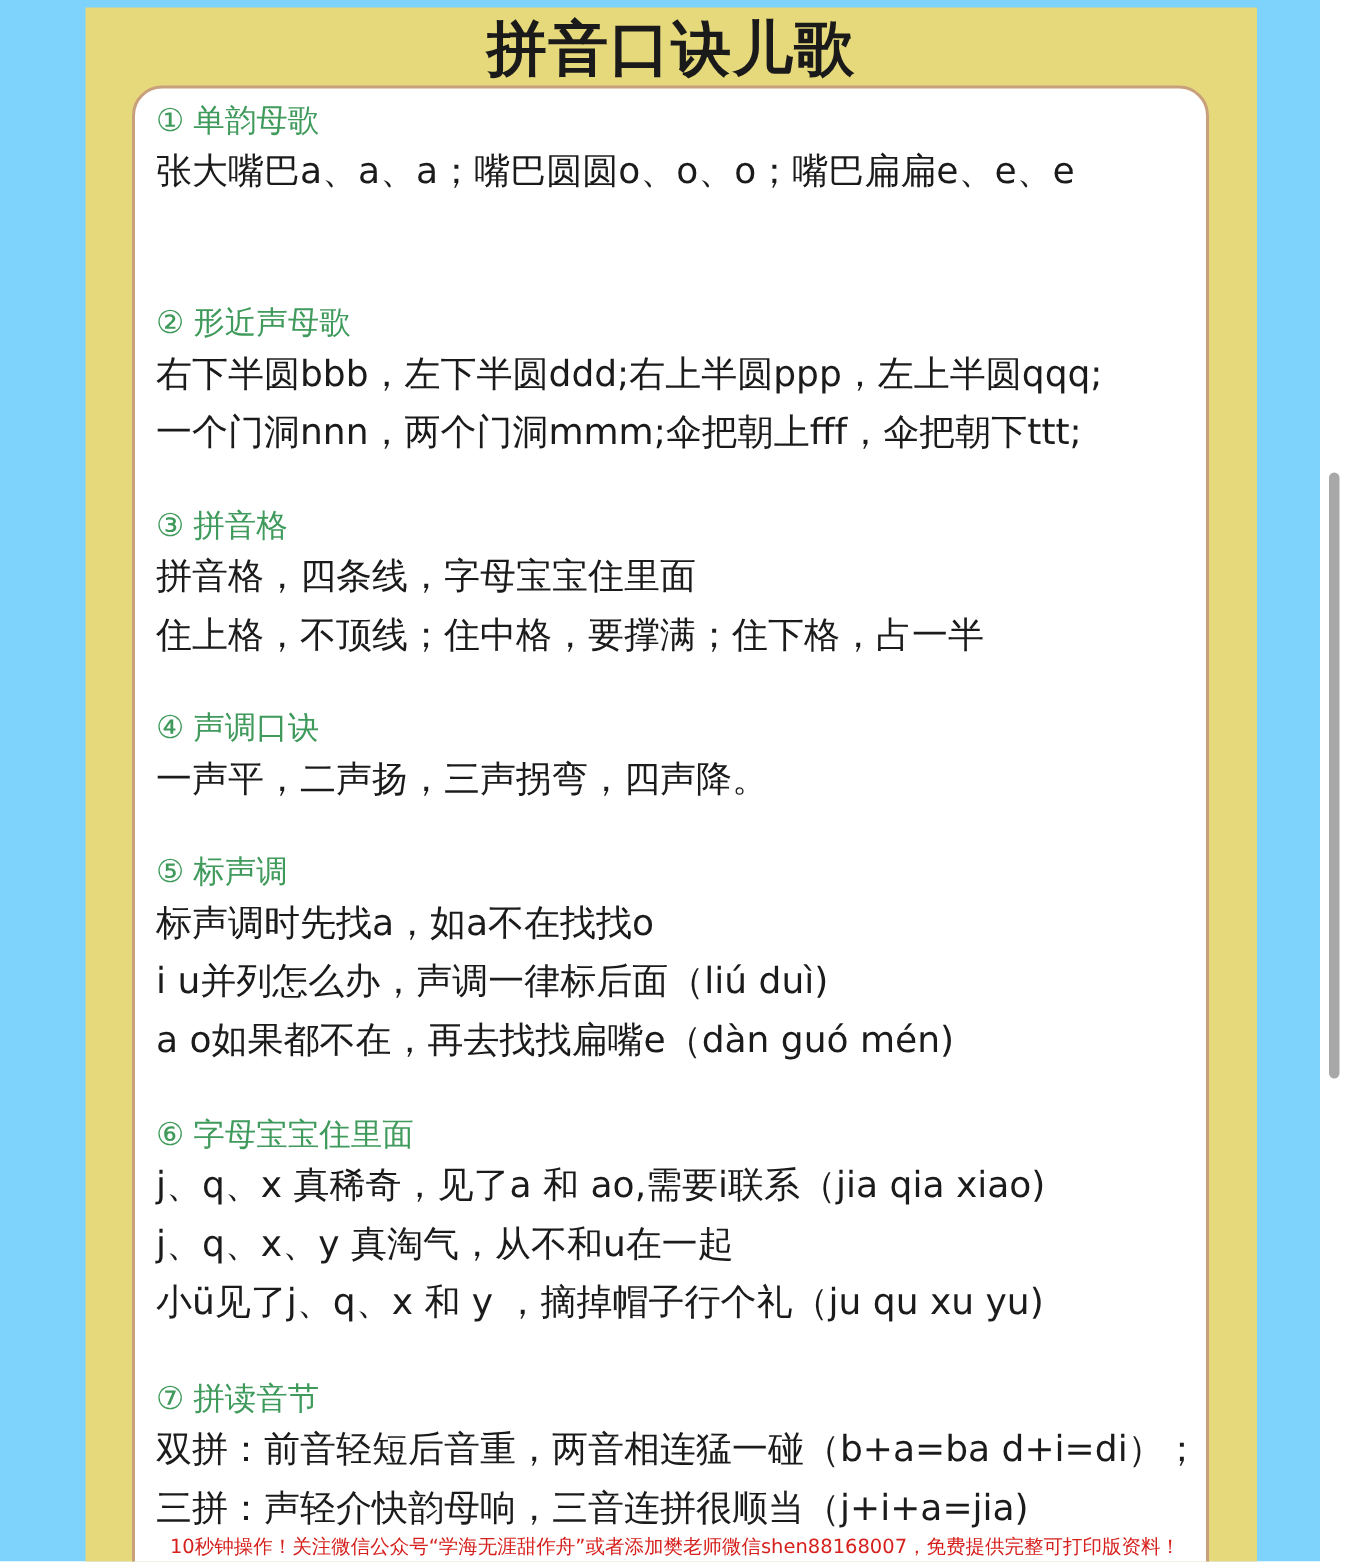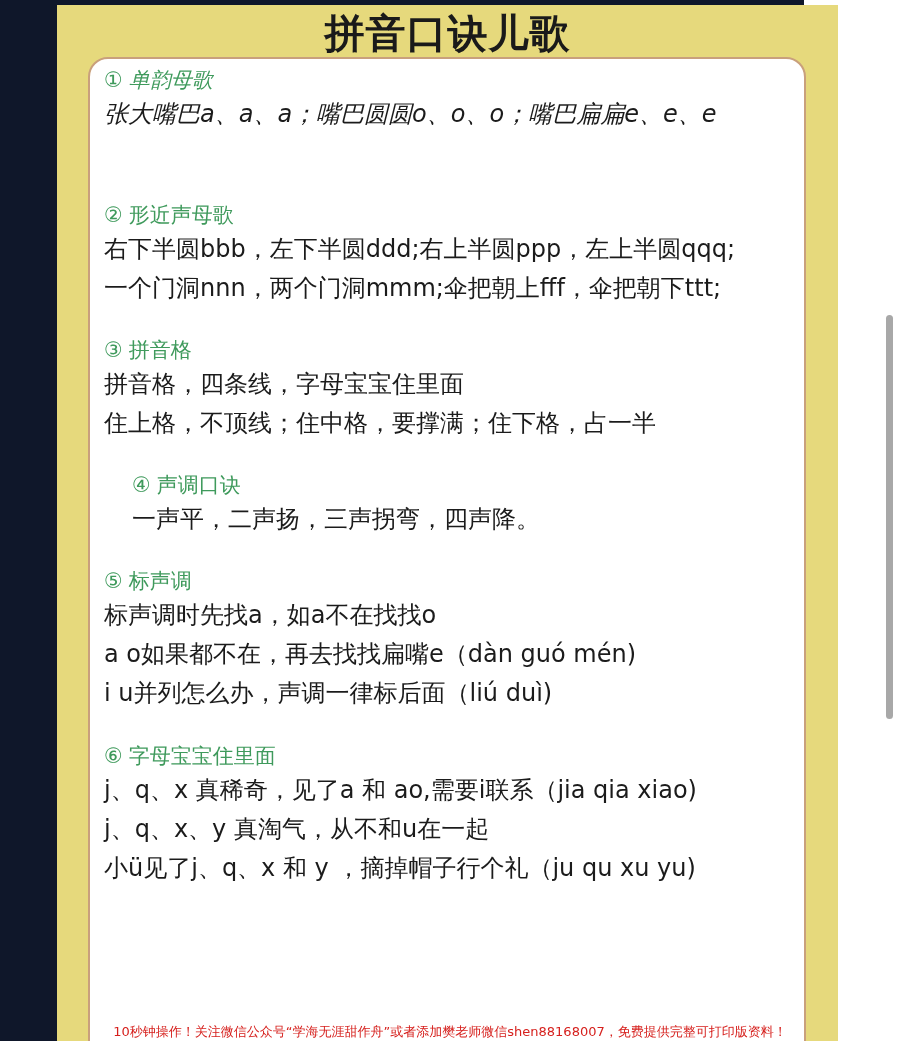--- a/index.html
+++ b/index.html
@@ -6,23 +6,23 @@
       margin: 0;
       padding: 0;
       width: 900px;
       height: 1041px;
       overflow: hidden;
       background: #ffffff;
       font-family: "DejaVu Sans", "Liberation Sans", sans-serif;
     }
     .page {
       position: relative;
-      width: 804px;
+      width: 880px;
       height: 1041px;
-      background: #0f172a;
+      background: #7dd3fc;
     }
     .poster {
       position: absolute;
       left: 57px;
       top: 5px;
       width: 781px;
       height: 1040px;
       background: #e6d97c;
     }
     .title {
@@ -94,21 +94,21 @@
   </style>
 </head>
 <body>
 
 <div class="page">
   <div class="poster">
     <div class="title">拼音口诀儿歌</div>
 
     <div class="card">
 
-      <div class="section" style="top:6px;font-style:italic;">
+      <div class="section" style="top:6px;">
         <div class="heading">
           <span class="num">①</span><span>单韵母歌</span>
         </div>
         <div class="line">张大嘴巴a、a、a；嘴巴圆圆o、o、o；嘴巴扁扁e、e、e</div>
       </div>
 
       <div class="section" style="top:141px;">
         <div class="heading">
           <span class="num">②</span><span>形近声母歌</span>
         </div>
@@ -117,45 +117,52 @@
       </div>
 
       <div class="section" style="top:276px;">
         <div class="heading">
           <span class="num">③</span><span>拼音格</span>
         </div>
         <div class="line">拼音格，四条线，字母宝宝住里面</div>
         <div class="line">住上格，不顶线；住中格，要撑满；住下格，占一半</div>
       </div>
 
-      <div class="section" style="top:411px;margin-left:28px;">
+      <div class="section" style="top:411px;">
         <div class="heading">
           <span class="num">④</span><span>声调口诀</span>
         </div>
         <div class="line">一声平，二声扬，三声拐弯，四声降。</div>
       </div>
 
       <div class="section" style="top:507px;">
         <div class="heading">
           <span class="num">⑤</span><span>标声调</span>
         </div>
         <div class="line">标声调时先找a，如a不在找找o</div>
+        <div class="line">i u并列怎么办，声调一律标后面（liú duì)</div>
         <div class="line">a o如果都不在，再去找找扁嘴e（dàn  guó  mén)</div>
-        <div class="line">i u并列怎么办，声调一律标后面（liú duì)</div>
       </div>
 
       <div class="section" style="top:682px;">
         <div class="heading">
           <span class="num">⑥</span><span>字母宝宝住里面</span>
         </div>
         <div class="line">j、q、x 真稀奇，见了a 和 ao,需要i联系（jia qia  xiao)</div>
         <div class="line">j、q、x、y 真淘气，从不和u在一起</div>
         <div class="line">小ü见了j、q、x 和 y ，摘掉帽子行个礼（ju  qu  xu yu)</div>
       </div>
 
+      <div class="section" style="top:858px;">
+        <div class="heading">
+          <span class="num">⑦</span><span>拼读音节</span>
+        </div>
+        <div class="line">双拼：前音轻短后音重，两音相连猛一碰（b+a=ba d+i=di）；</div>
+        <div class="line">三拼：声轻介快韵母响，三音连拼很顺当（j+i+a=jia)</div>
+      </div>
 
     </div>
   </div>
 
   <div class="footer-note">10秒钟操作！关注微信公众号“学海无涯甜作舟”或者添加樊老师微信shen88168007，免费提供完整可打印版资料！</div>
 
   <div class="scrollbar"></div>
 </div>
 
 </body></html>

